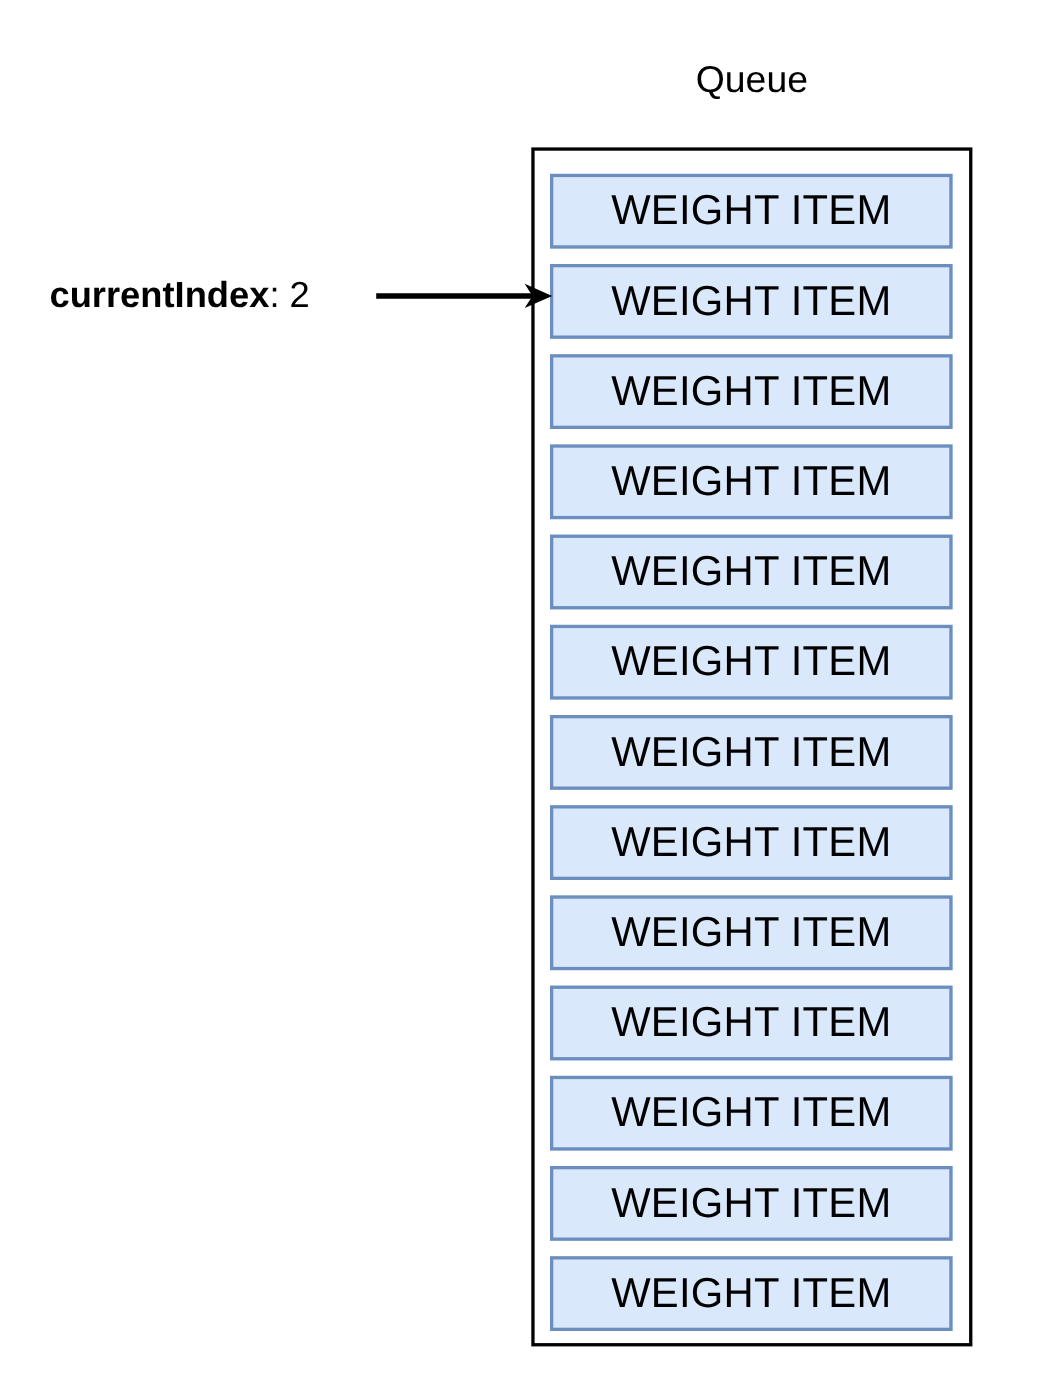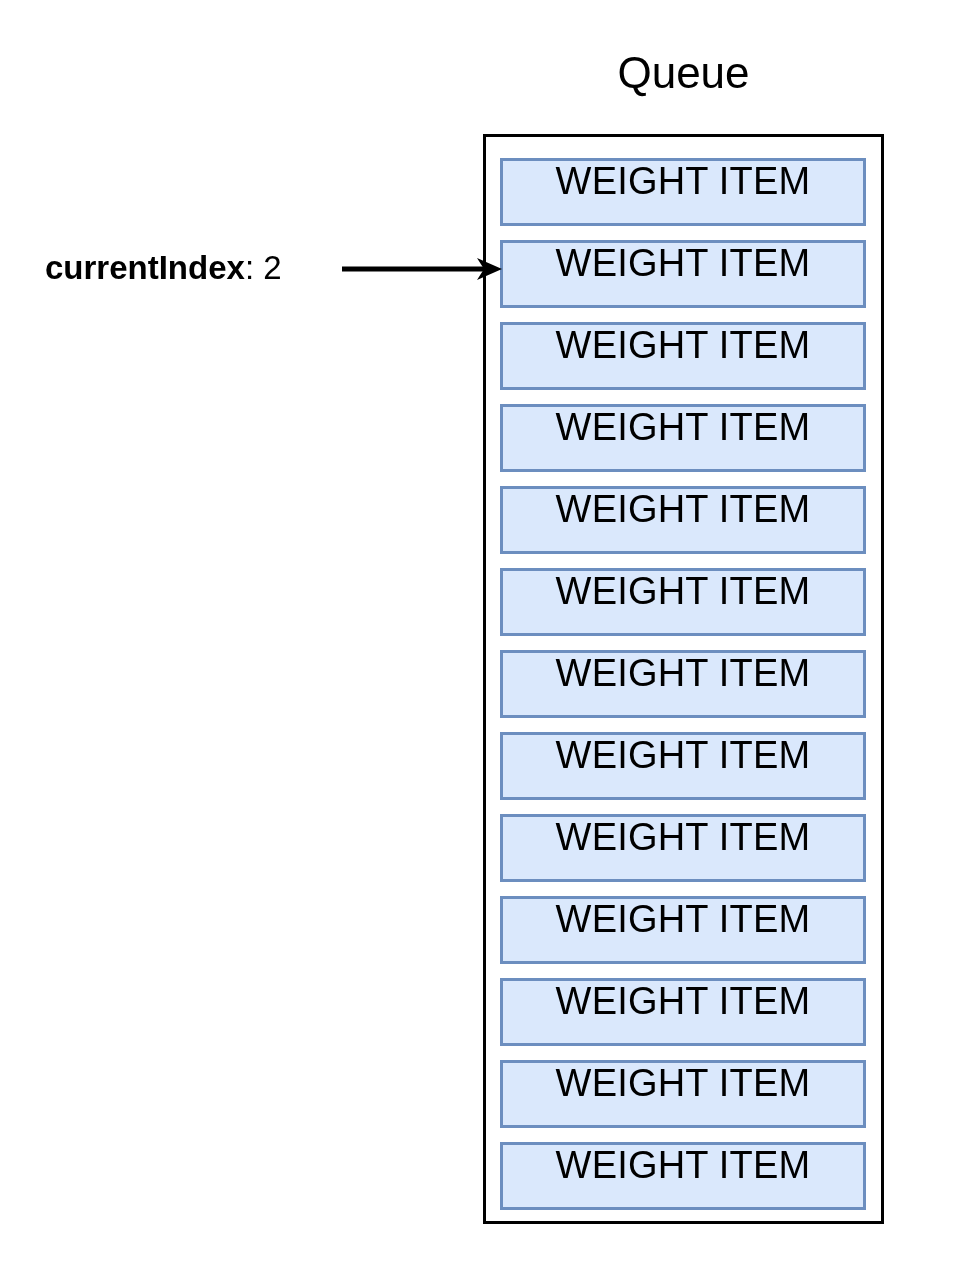--- a/index.html
+++ b/index.html
@@ -24,21 +24,21 @@
     height: 1264px;
   }
 
   
   .queue-title {
     position: absolute;
     left: 483px;
     top: 52px;
     width: 401px;
     text-align: center;
-    font-size: 44px;
+    font-size: 34px;
     line-height: 42px;
     color: #000000;
     white-space: nowrap;
   }
 
   
   .queue-container {
     position: absolute;
     left: 483px;
     top: 134px;
@@ -57,21 +57,21 @@
   }
 
   .queue-item {
     box-sizing: border-box;
     width: 366px;
     height: 68px;
     margin-bottom: 14px;
     background: #dae8fc;
     border: 3px solid #6c8ebf;
     display: flex;
-    align-items: flex-start;
+    align-items: center;
     justify-content: center;
     font-size: 38px;
     line-height: 40px;
     letter-spacing: 0.2px;
     color: #000000;
     white-space: nowrap;
   }
   .queue-item:last-child {
     margin-bottom: 0;
   }

